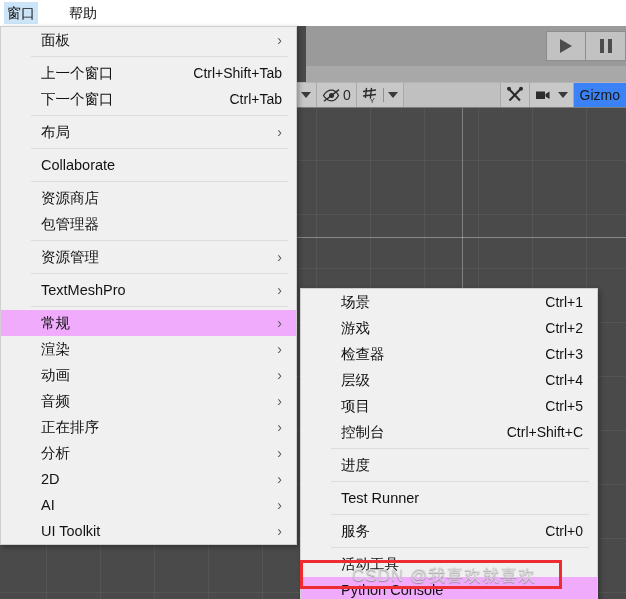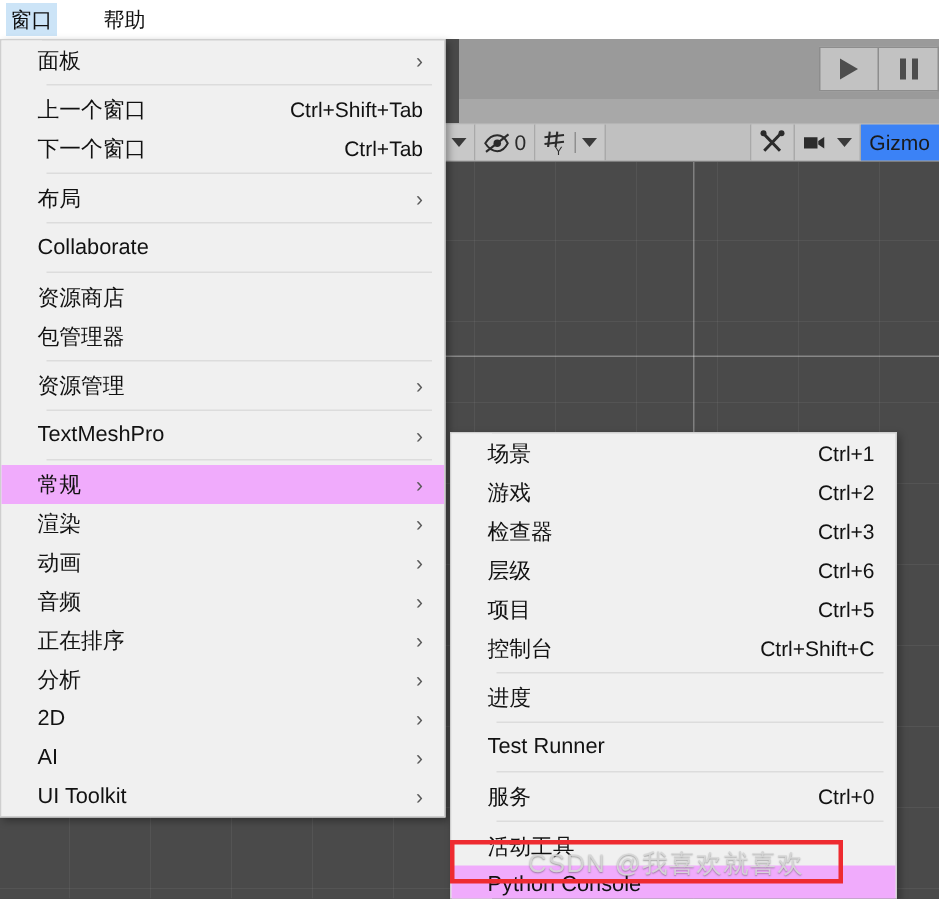--- a/index.html
+++ b/index.html
@@ -63,21 +63,21 @@
   .menu{
     position:absolute;background:#f0f0f0;border:1px solid #cfcfcf;
     box-shadow:2px 2px 5px rgba(0,0,0,0.32);
     box-sizing:border-box;
   }
   .menu-main{left:0px;top:26px;width:297px;}
   .menu-sub{left:300px;top:288px;width:298px;}
   .menu-gutter{position:absolute;left:0;top:0;bottom:0;width:27px;background:#f0f0f0;}
   .mi{
     position:relative;height:26px;display:flex;align-items:center;
-    padding-left:24px;padding-right:14px;font-size:14.5px;color:#121212;
+    padding-left:40px;padding-right:14px;font-size:14.5px;color:#121212;
     white-space:nowrap;
   }
   .mi .label{flex:0 0 auto;}
   .mi .accel{margin-left:auto;font-size:14px;color:#121212;}
   .mi .chev{margin-left:auto;font-size:14px;color:#5a5a5a;line-height:1;}
   .mi.sel{background:#f0abfc;}
   .sep{height:1px;background:#dcdcdc;margin:3px 8px 3px 30px;}
 
   
   .redbox{position:absolute;left:300px;top:560px;width:262px;height:29px;
@@ -255,21 +255,21 @@
       <div class="mi has-accel">
         <span class="label">游戏</span>
         <span class="accel">Ctrl+2</span>
       </div>
       <div class="mi has-accel">
         <span class="label">检查器</span>
         <span class="accel">Ctrl+3</span>
       </div>
       <div class="mi has-accel">
         <span class="label">层级</span>
-        <span class="accel">Ctrl+6</span>
+        <span class="accel">Ctrl+4</span>
       </div>
       <div class="mi has-accel">
         <span class="label">项目</span>
         <span class="accel">Ctrl+5</span>
       </div>
       <div class="mi has-accel">
         <span class="label">控制台</span>
         <span class="accel">Ctrl+Shift+C</span>
       </div>
       <div class="sep"></div>

